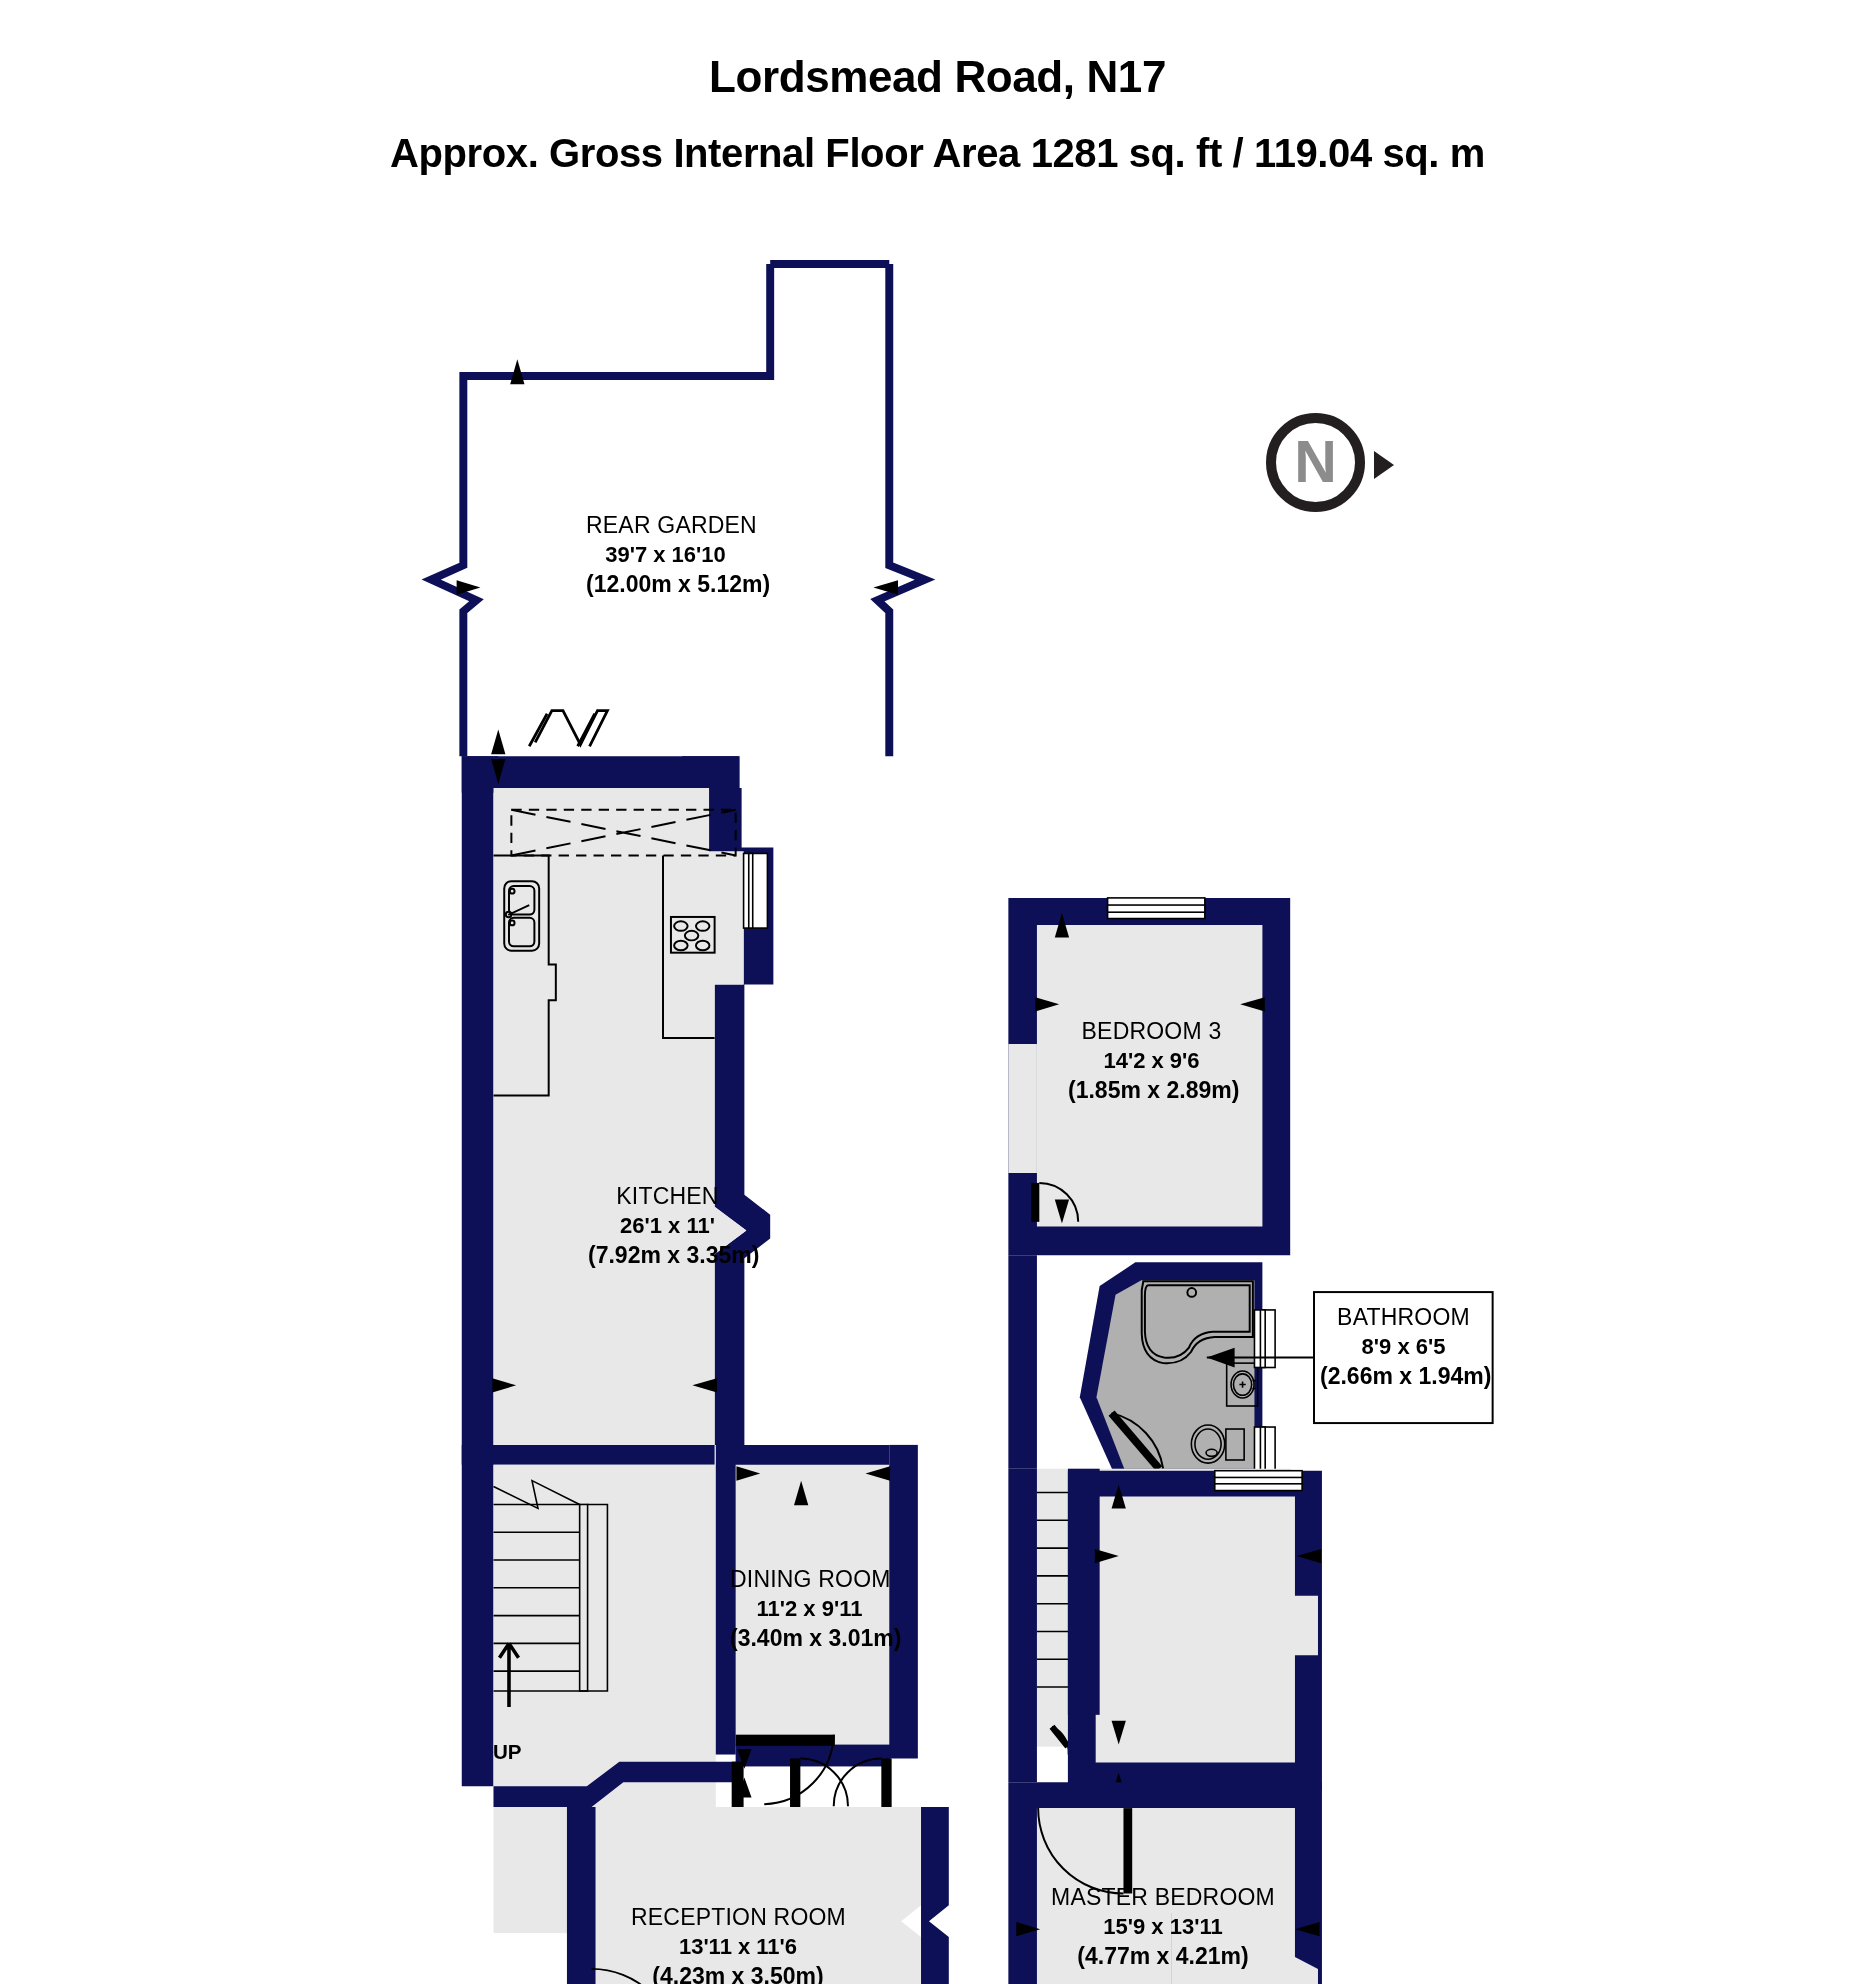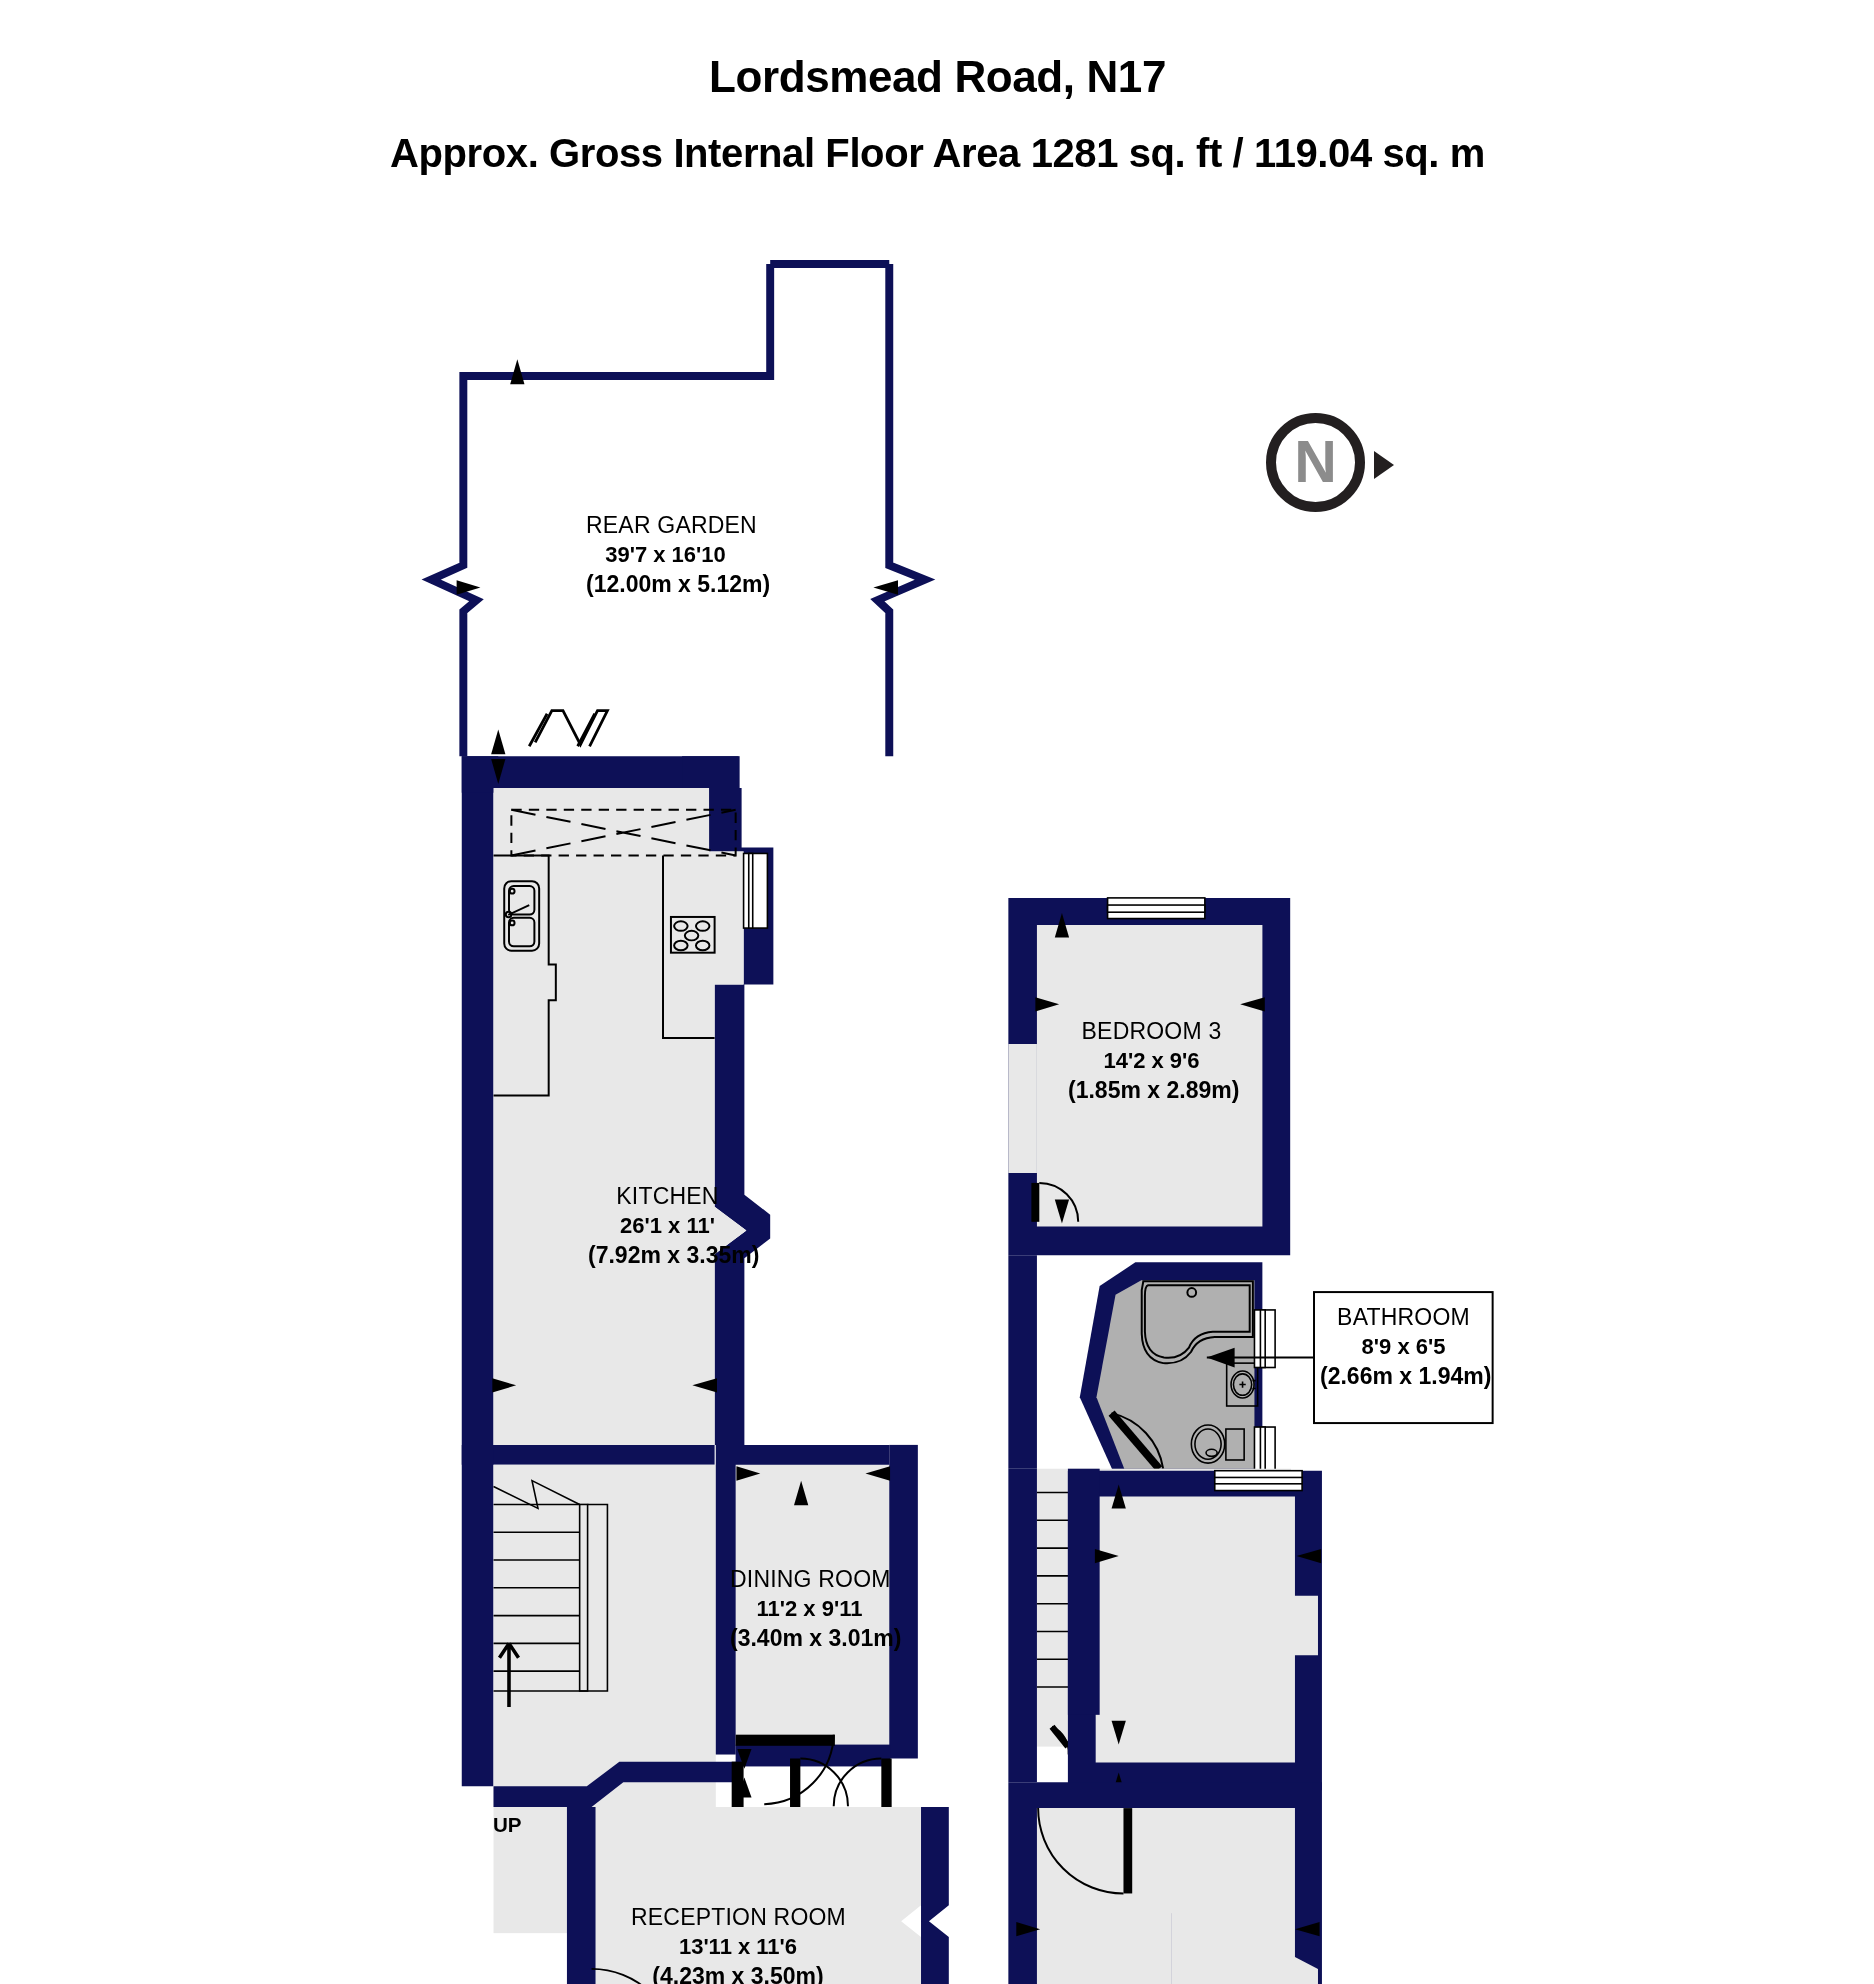--- a/index.html
+++ b/index.html
@@ -364,22 +364,27 @@
     <div class="d2">(1.85m x 2.89m)</div>
   </div>
 
   <div class="rl" style="left:1320px;top:1302px;width:167px;">
     <div class="nm">BATHROOM</div>
     <div class="d1">8'9 x 6'5</div>
     <div class="d2">(2.66m x 1.94m)</div>
   </div>
 
 
-
-  <div class="smalllabel" style="left:493px;top:1813px;">UP</div>
+  <div class="rl" style="left:1040px;top:1882px;width:246px;">
+    <div class="nm">MASTER BEDROOM</div>
+    <div class="d1">15'9 x 13'11</div>
+    <div class="d2">(4.77m x 4.21m)</div>
+  </div>
+
+  <div class="smalllabel" style="left:493px;top:1740px;">UP</div>
 
   <div id="compass">
     <div class="ring"></div>
     <div class="nletter">N</div>
     <div class="tri"></div>
   </div>
 
 </div>
 
 

